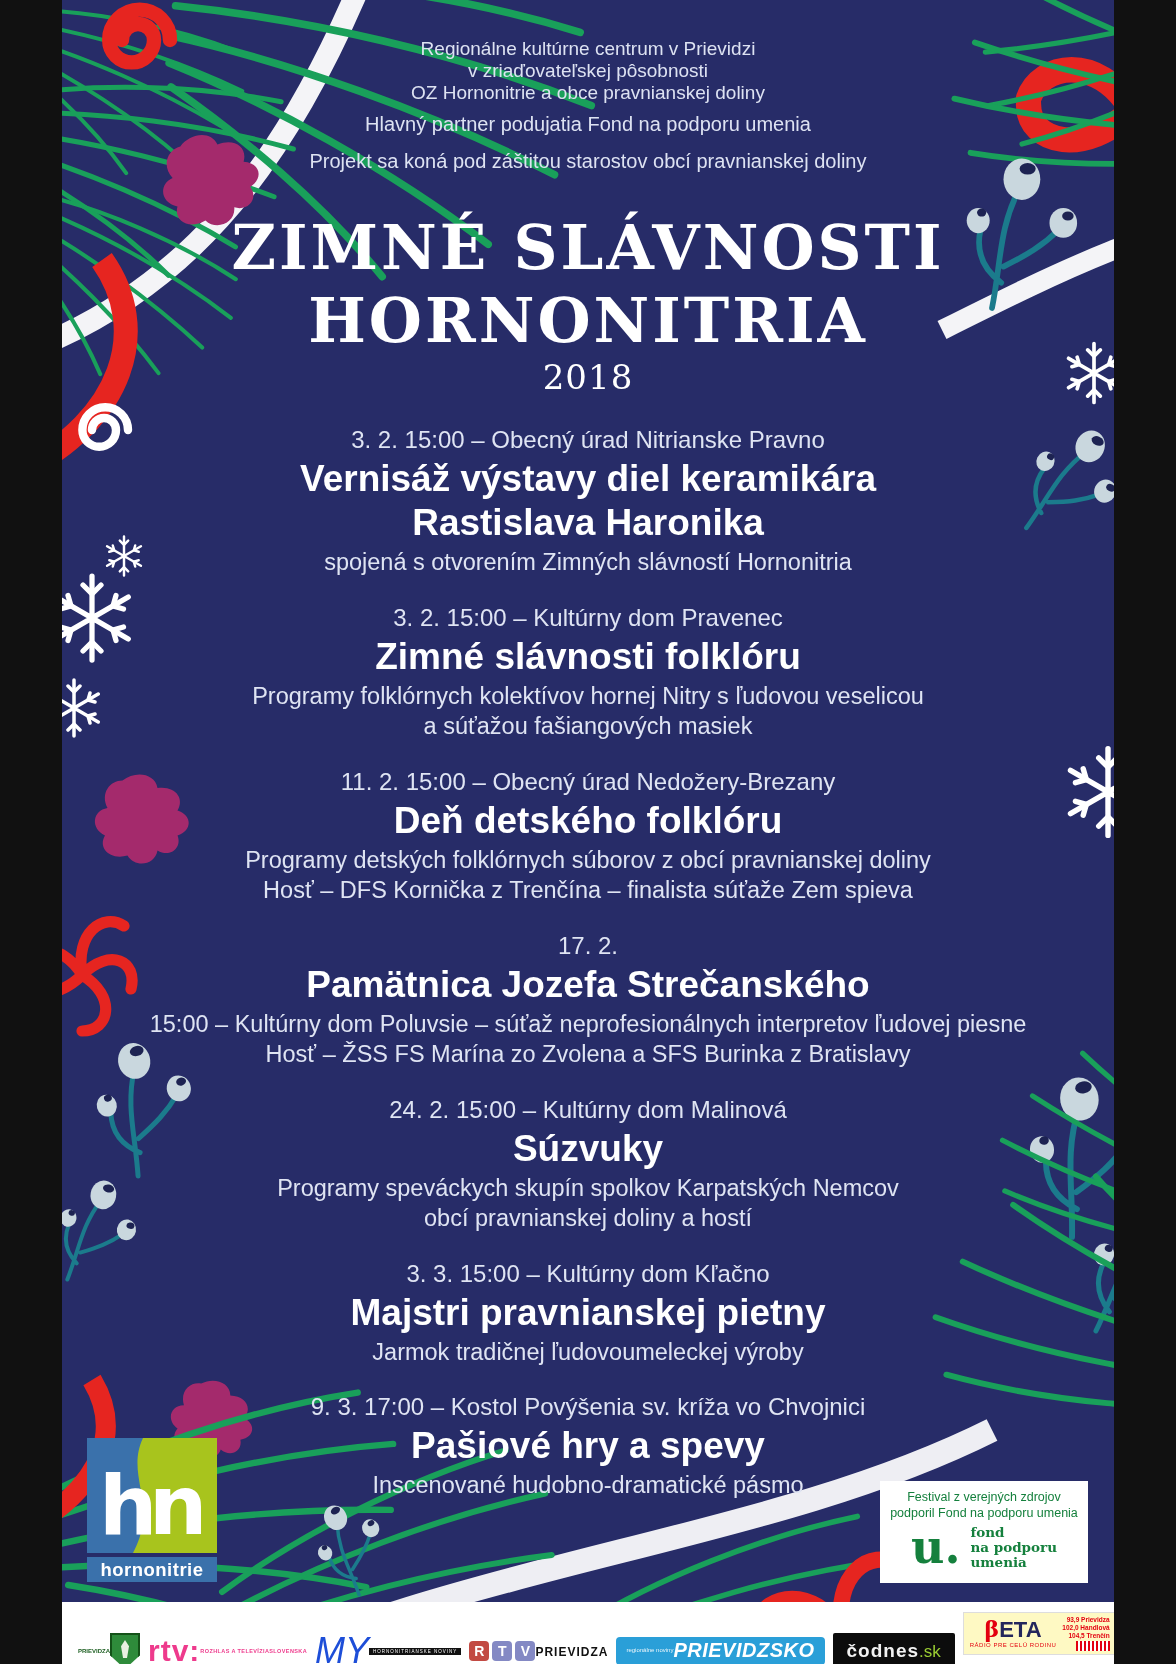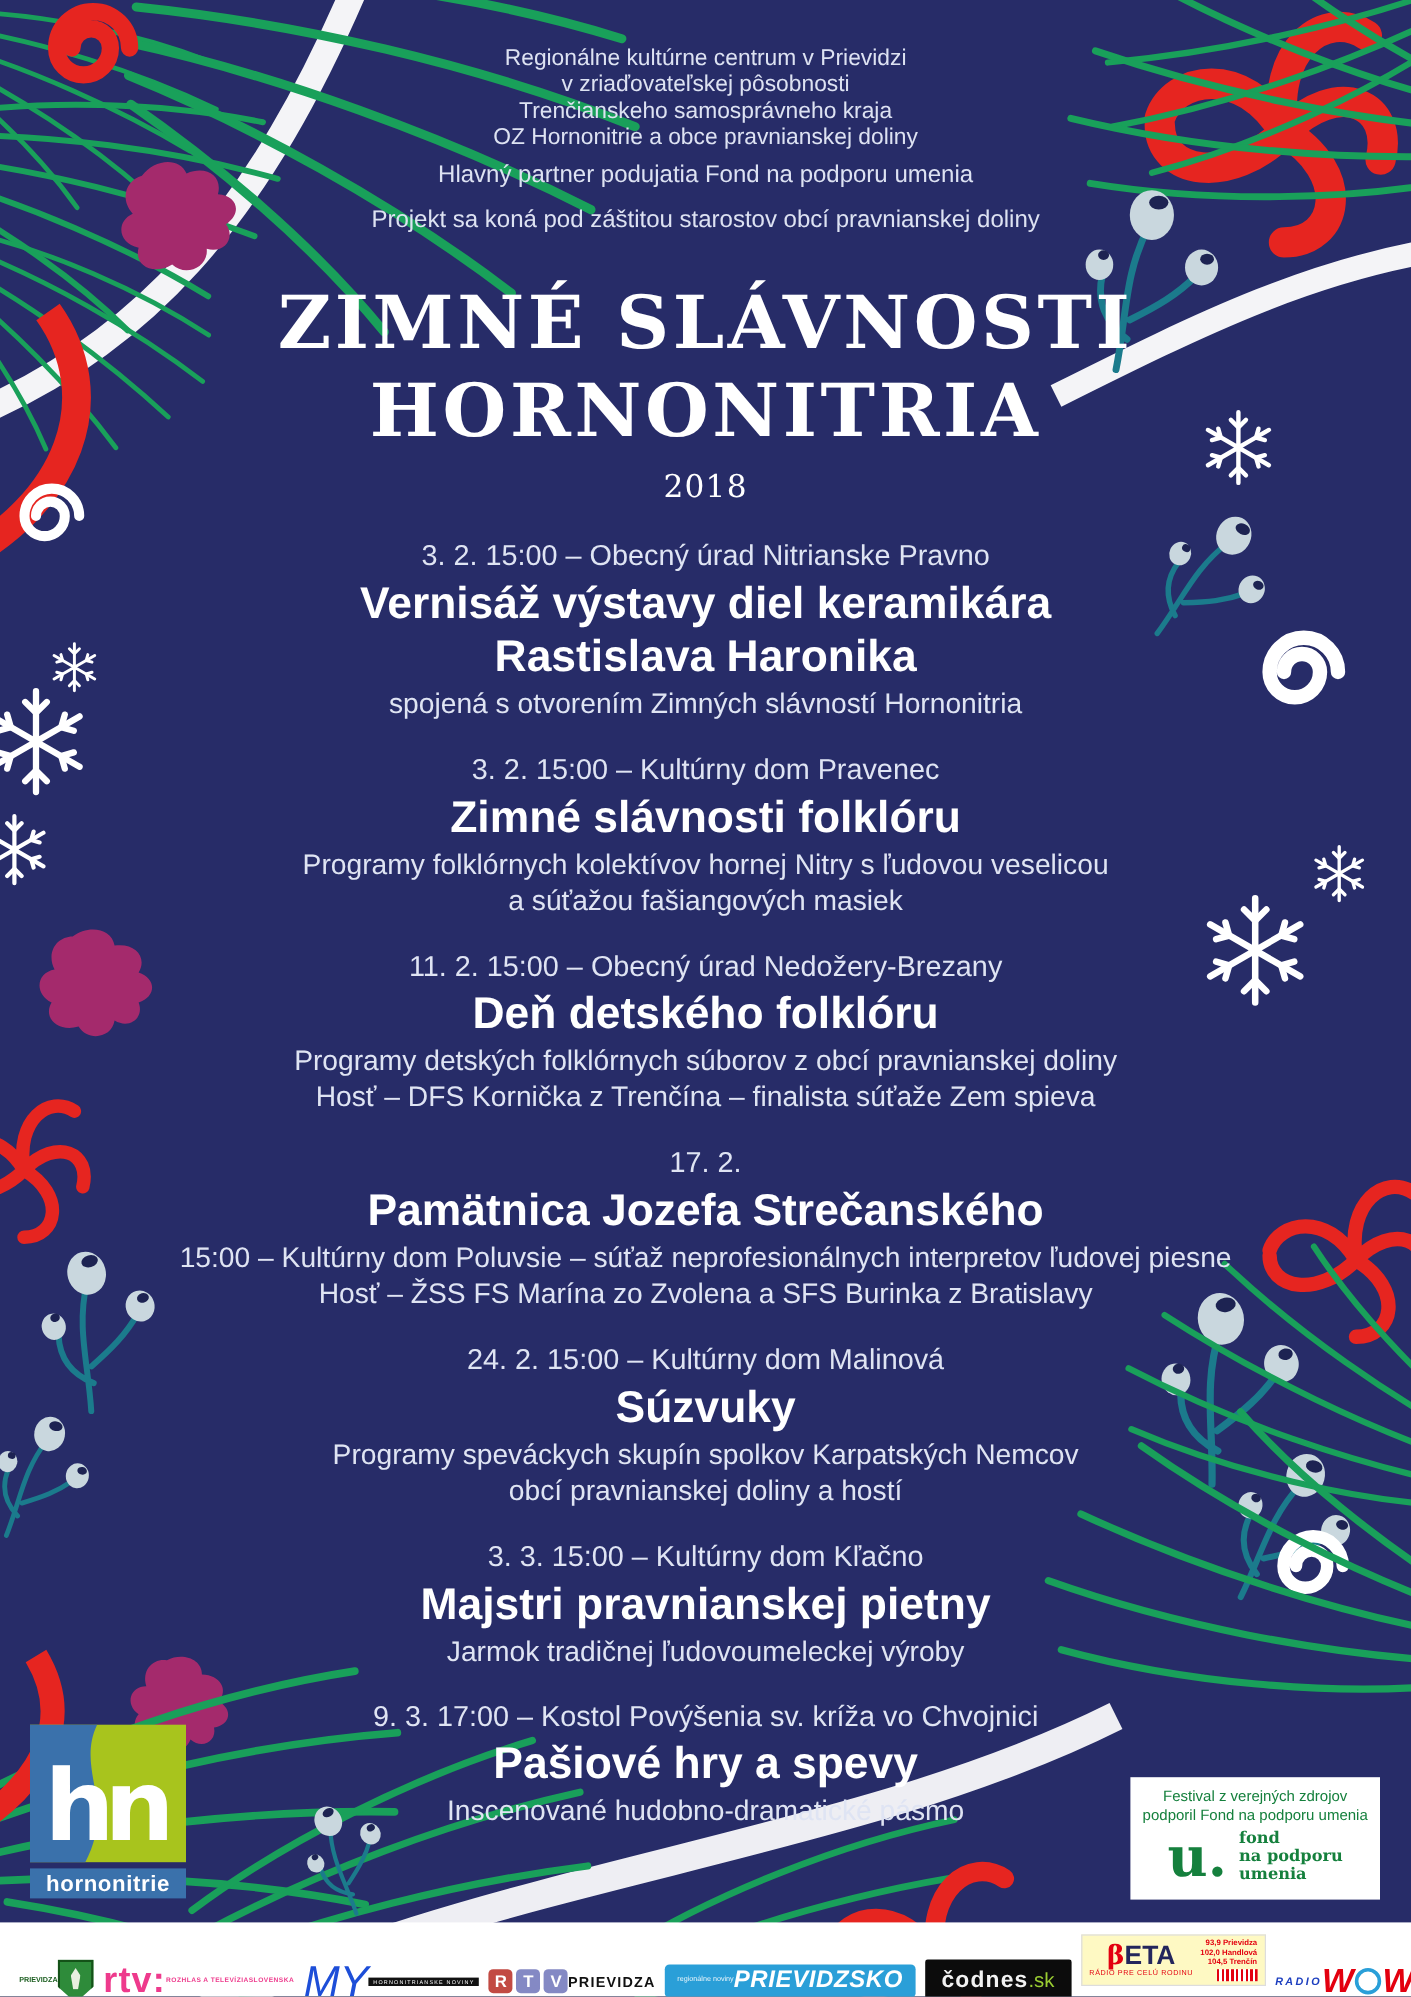--- a/index.html
+++ b/index.html
@@ -1,31 +1,31 @@
 <!DOCTYPE html>
 <html><head>
 <meta charset="utf-8">
 <style>
   html,body { margin:0; padding:0; background:#111; }
   .poster {
-    position:relative; width:1176px; height:1664px; margin:0 auto;
+    position:relative; width:1052px; height:1664px; margin:0 auto;
     background:#272c68; overflow:hidden;
     font-family:"Liberation Sans", sans-serif;
   }
   .deco { position:absolute; left:0; top:0; z-index:1; pointer-events:none; }
   .content { position:relative; z-index:2; text-align:center; color:#e9ecf6; }
 
   .header { padding-top:38px; font-size:19px; line-height:22px; color:#dde2f2; }
   .partner-line { margin-top:9px; font-size:20px; color:#dde2f2; }
   .patronage-line { margin-top:14px; font-size:20px; color:#dde2f2; }
 
   .main-title { margin-top:38px; font-family:"DejaVu Serif","Liberation Serif",serif;
     font-weight:700; font-size:61px; line-height:73px; letter-spacing:3px; color:#ffffff; }
-  .year { margin-top:12px; font-family:"DejaVu Serif","Liberation Serif",serif;
-    font-size:26px; letter-spacing:1px; color:#ffffff; }
+  .year { margin-top:0; font-family:"DejaVu Serif","Liberation Serif",serif;
+    font-size:34px; letter-spacing:1px; color:#ffffff; }
 
   .events { margin-top:28px; }
   .event + .event { margin-top:25px; }
   .event-when { font-size:24px; line-height:30px; color:#dfe4f3; }
   .event-title { font-size:37px; line-height:44px; font-weight:700; color:#ffffff;
     max-width:700px; margin:2px auto 0; }
   .event-desc { font-size:23.5px; line-height:30.5px; color:#dfe4f3;
     max-width:1120px; margin:2px auto 0; }
 
   
@@ -180,21 +180,20 @@
     <use href="#needles" transform="translate(520,1625) rotate(-15) scale(1.4)"></use>
     <use href="#sprig" transform="translate(255,1522) scale(0.7) rotate(-30)"></use>
     <use href="#flower" transform="translate(780,1632) scale(0.95)" stroke="#e62520" stroke-width="17"></use>
     <path d="M-20,1520 C40,1480 60,1430 30,1380" stroke="#e62520" stroke-width="20" fill="none"></path>
   </svg>
 
   <div class="content">
     <div class="header">
       <div>Regionálne kultúrne centrum v Prievidzi</div>
       <div>v zriaďovateľskej pôsobnosti</div>
-      <div>Trenčianskeho samosprávneho kraja</div>
       <div>OZ Hornonitrie a obce pravnianskej doliny</div>
     </div>
     <div class="partner-line">Hlavný partner podujatia Fond na podporu umenia</div>
     <div class="patronage-line">Projekt sa koná pod záštitou starostov obcí pravnianskej doliny</div>
 
     <div class="main-title">
       <div>ZIMNÉ SLÁVNOSTI</div>
       <div>HORNONITRIA</div>
     </div>
     <div class="year">2018</div>

